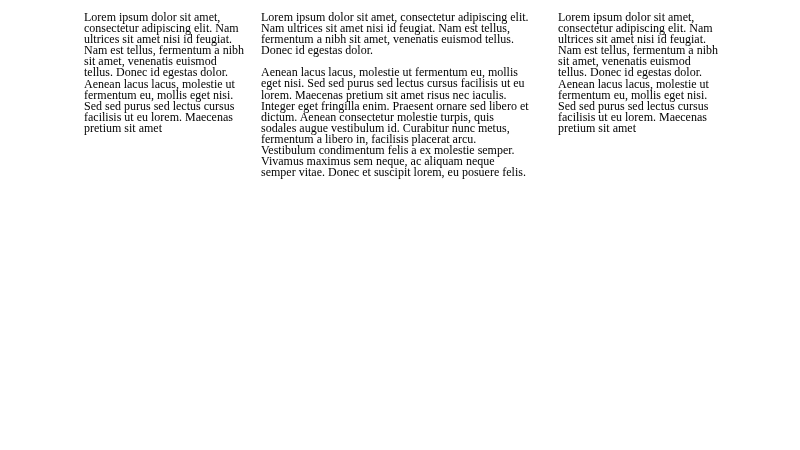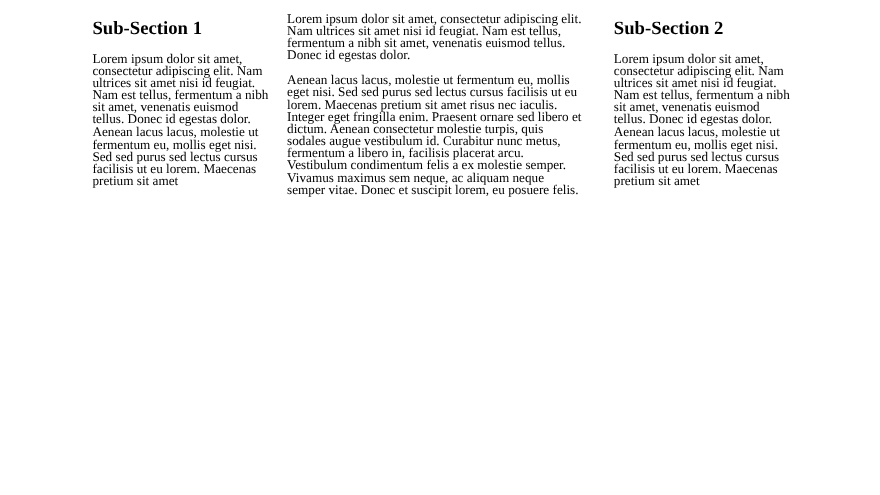--- a/index.html
+++ b/index.html
@@ -41,27 +41,25 @@
     .col-main p + p {
       margin-top: 11px;
     }
   </style>
 </head>
 <body>
 
 <div class="layout">
 
   <section class="col col-left">
-    <h2>Sub-Section 1</h2>
     <p>Lorem ipsum dolor sit amet, consectetur adipiscing elit. Nam ultrices sit amet nisi id feugiat. Nam est tellus, fermentum a nibh sit amet, venenatis euismod tellus. Donec id egestas dolor. Aenean lacus lacus, molestie ut fermentum eu, mollis eget nisi. Sed sed purus sed lectus cursus facilisis ut eu lorem. Maecenas pretium sit amet</p>
   </section>
 
   <section class="col col-main">
     <p>Lorem ipsum dolor sit amet, consectetur adipiscing elit. Nam ultrices sit amet nisi id feugiat. Nam est tellus, fermentum a nibh sit amet, venenatis euismod tellus. Donec id egestas dolor.</p>
     <p>Aenean lacus lacus, molestie ut fermentum eu, mollis eget nisi. Sed sed purus sed lectus cursus facilisis ut eu lorem. Maecenas pretium sit amet risus nec iaculis. Integer eget fringilla enim. Praesent ornare sed libero et dictum. Aenean consectetur molestie turpis, quis sodales augue vestibulum id. Curabitur nunc metus, fermentum a libero in, facilisis placerat arcu. Vestibulum condimentum felis a ex molestie semper. Vivamus maximus sem neque, ac aliquam neque semper vitae. Donec et suscipit lorem, eu posuere felis.</p>
   </section>
 
   <section class="col col-right">
-    <h2>Sub-Section 2</h2>
     <p>Lorem ipsum dolor sit amet, consectetur adipiscing elit. Nam ultrices sit amet nisi id feugiat. Nam est tellus, fermentum a nibh sit amet, venenatis euismod tellus. Donec id egestas dolor. Aenean lacus lacus, molestie ut fermentum eu, mollis eget nisi. Sed sed purus sed lectus cursus facilisis ut eu lorem. Maecenas pretium sit amet</p>
   </section>
 
 </div>
 
 </body></html>

